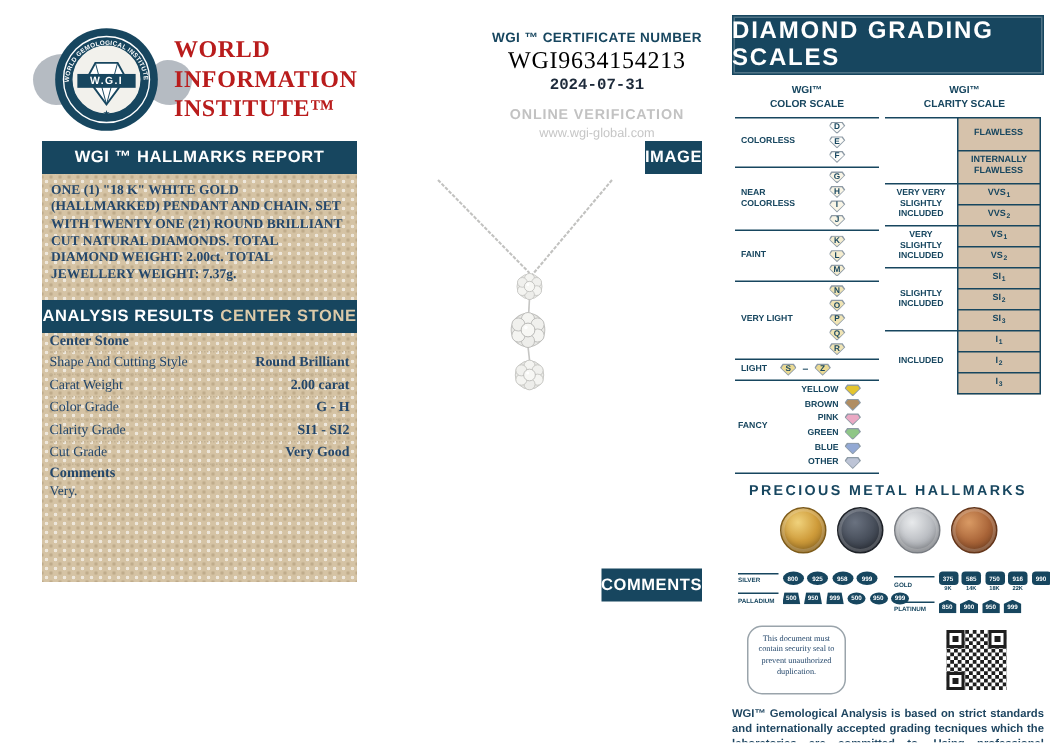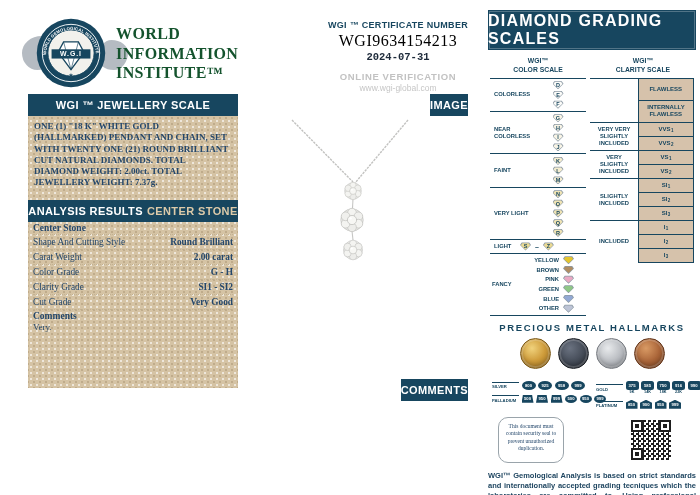--- a/index.html
+++ b/index.html
@@ -16,21 +16,21 @@
   
   .col-left { position:absolute; left:28px; top:14px; width:210px; }
   .brand { position:relative; height:80px; }
   .map-blobs { position:absolute; left:-6px; top:18px; width:106px; height:46px; }
   .map-blobs::before { content:""; position:absolute; left:0; top:4px; width:34px; height:34px; background:#b5bbc2;
                        border-radius:58% 42% 55% 45% / 50% 60% 40% 50%; }
   .map-blobs::after  { content:""; position:absolute; right:0; top:8px; width:30px; height:30px; background:#b5bbc2;
                        border-radius:45% 55% 48% 52% / 60% 42% 58% 40%; }
   .seal { position:absolute; left:6px; top:2px; width:74px; height:74px; }
   .brand-title { position:absolute; left:88px; top:10px; font-family:"Liberation Serif", serif;
-                 font-weight:bold; color:#14532d; font-size:16px; line-height:1.22; letter-spacing:.4px; }
+                 font-weight:bold; color:#b91c1c; font-size:16px; line-height:1.22; letter-spacing:.4px; }
   .panel { margin-top:0; width:210px; height:294px; display:flex; flex-direction:column; }
   .desc { height:84px; padding:5px 6px 0 6px; font-family:"Liberation Serif", serif; font-weight:bold;
           color:#24476b; font-size:9px; line-height:1.25; }
   .bar-analysis span.hl { color:#dccaa9; margin-left:4px; }
   .a-table { padding:0 5px; font-family:"Liberation Serif", serif; color:#24476b; }
   .t-sub { font-size:9.5px; font-weight:bold; padding:1px 0 1px 0; border-bottom:1px dotted #c3b293; }
   .t-row { display:flex; justify-content:space-between; align-items:center; padding:2.2px 0 1.8px 0;
            border-bottom:1px dotted #c3b293; font-size:9.3px; }
   .t-row b { font-size:9.3px; }
   .add-block { padding:1px 5px; font-family:"Liberation Serif", serif; color:#24476b; flex:1; }
@@ -156,21 +156,21 @@
         <text x="40" y="66" text-anchor="middle" font-size="6" fill="#17465f">★</text>
       </svg>
       <div class="brand-title">
         <div>WORLD</div>
         <div>INFORMATION</div>
         <div>INSTITUTE™</div>
       </div>
     </div>
 
     <div class="panel tex">
-      <div class="bar">WGI ™ JEWELLERY SCALE</div>
+      <div class="bar">WGI ™ HALLMARKS REPORT</div>
       <div class="desc">ONE (1) "18 K" WHITE GOLD (HALLMARKED) PENDANT AND CHAIN, SET WITH TWENTY ONE (21) ROUND BRILLIANT CUT NATURAL DIAMONDS. TOTAL DIAMOND WEIGHT: 2.00ct. TOTAL JEWELLERY WEIGHT: 7.37g.</div>
       <div class="bar bar-analysis">
         <span>ANALYSIS RESULTS</span>
         <span class="hl">CENTER STONE</span>
       </div>
       <div class="a-table">
         <div class="t-sub">Center Stone</div>
         <div class="t-row">
           <span>Shape And Cutting Style</span>
           <b>Round Brilliant</b>

